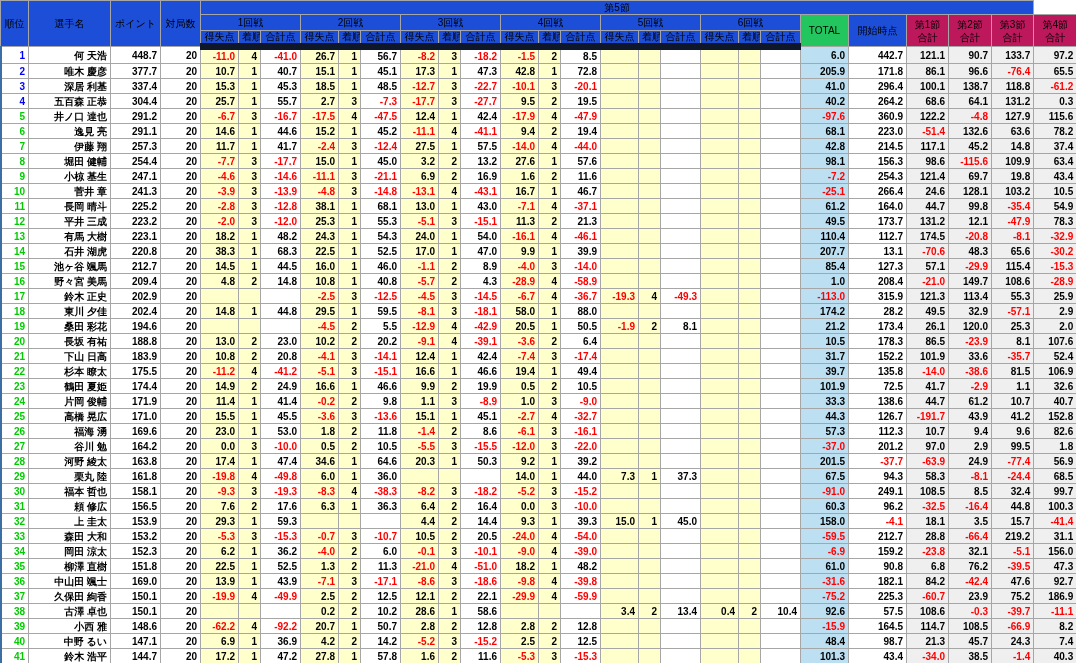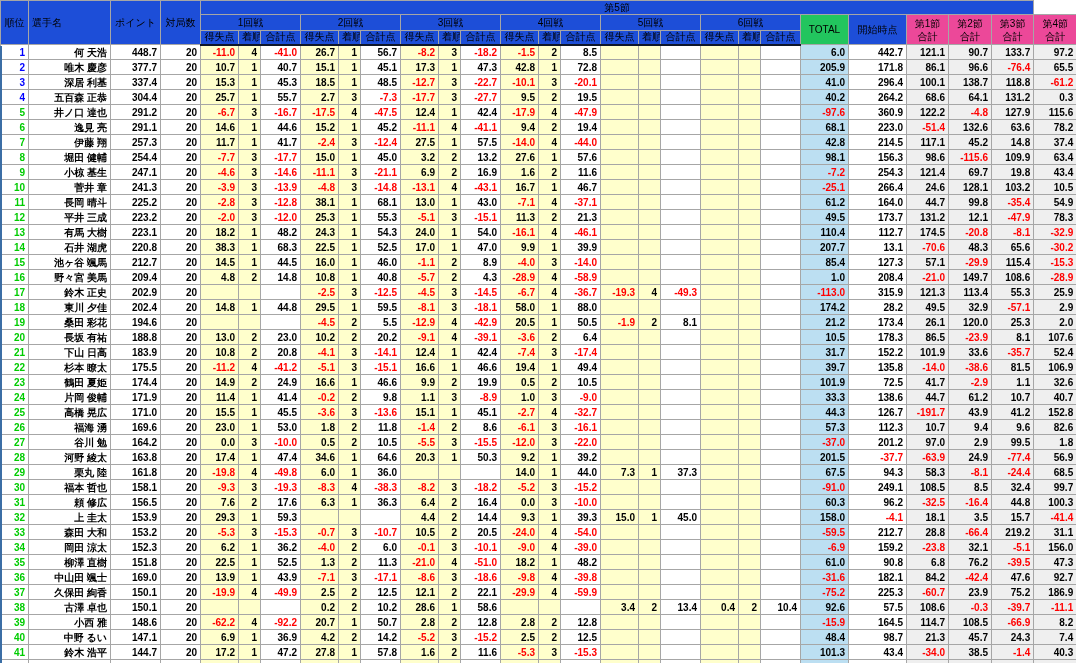--- a/index.html
+++ b/index.html
@@ -5,30 +5,30 @@
   html,body{margin:0;padding:0;}
   body{width:1076px;height:663px;overflow:hidden;background:#fff;position:relative;
        font-family:"Liberation Sans","DejaVu Sans",sans-serif;}
   table{border-collapse:collapse;table-layout:fixed;width:1076px;}
   th,td{border:1px solid #a6a6a6;padding:0 3px;font-size:10px;overflow:hidden;
         white-space:nowrap;box-sizing:border-box;}
   th{font-weight:normal;text-align:center;background:#1d4ed8;height:14px;line-height:12px;}
   thead tr.round-row th{height:16px;}
   td{height:15px;line-height:13px;font-weight:bold;text-align:right;color:#000;}
   td.name{text-align:right;}
-  th.name-h{text-align:left;}
+  th.name-h{text-align:center;}
   .input{background:#ffffcc;}
   .total-col{background:#bcdff2;}
   .sec-col{background:#efefef;}
   th.total-h{background:#22c55e;}
-  th.sec-h{background:#ec4899;margin-top:6px;}
+  th.sec-h{background:#be185d;margin-top:6px;}
   .neg{color:#ff0000;}
   .rank-top{color:#0000ff;}
   .rank-rest{color:#00cc00;}
-  thead tr:last-child th{border-bottom:2px solid #0f172a;margin-left:48px;}
+  thead tr:last-child th{border-bottom:7px solid #0f172a;margin-left:48px;}
   .freeze-v{position:absolute;left:0;top:46px;width:2px;height:617px;background:#3b6ea5;}
   .sec-h span{display:block;line-height:13px;}
 </style>
 </head>
 <body>
 
 <table>
   <colgroup>
     <col style="width:28px">
       <col style="width:82px">

